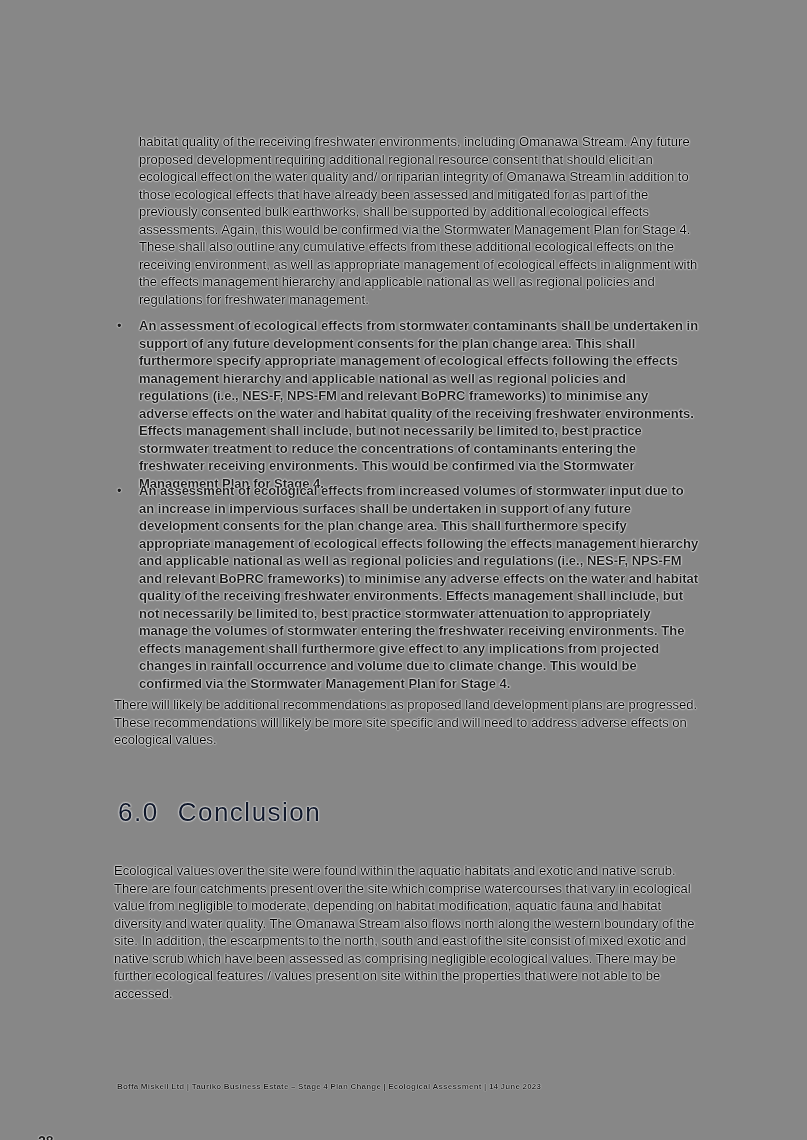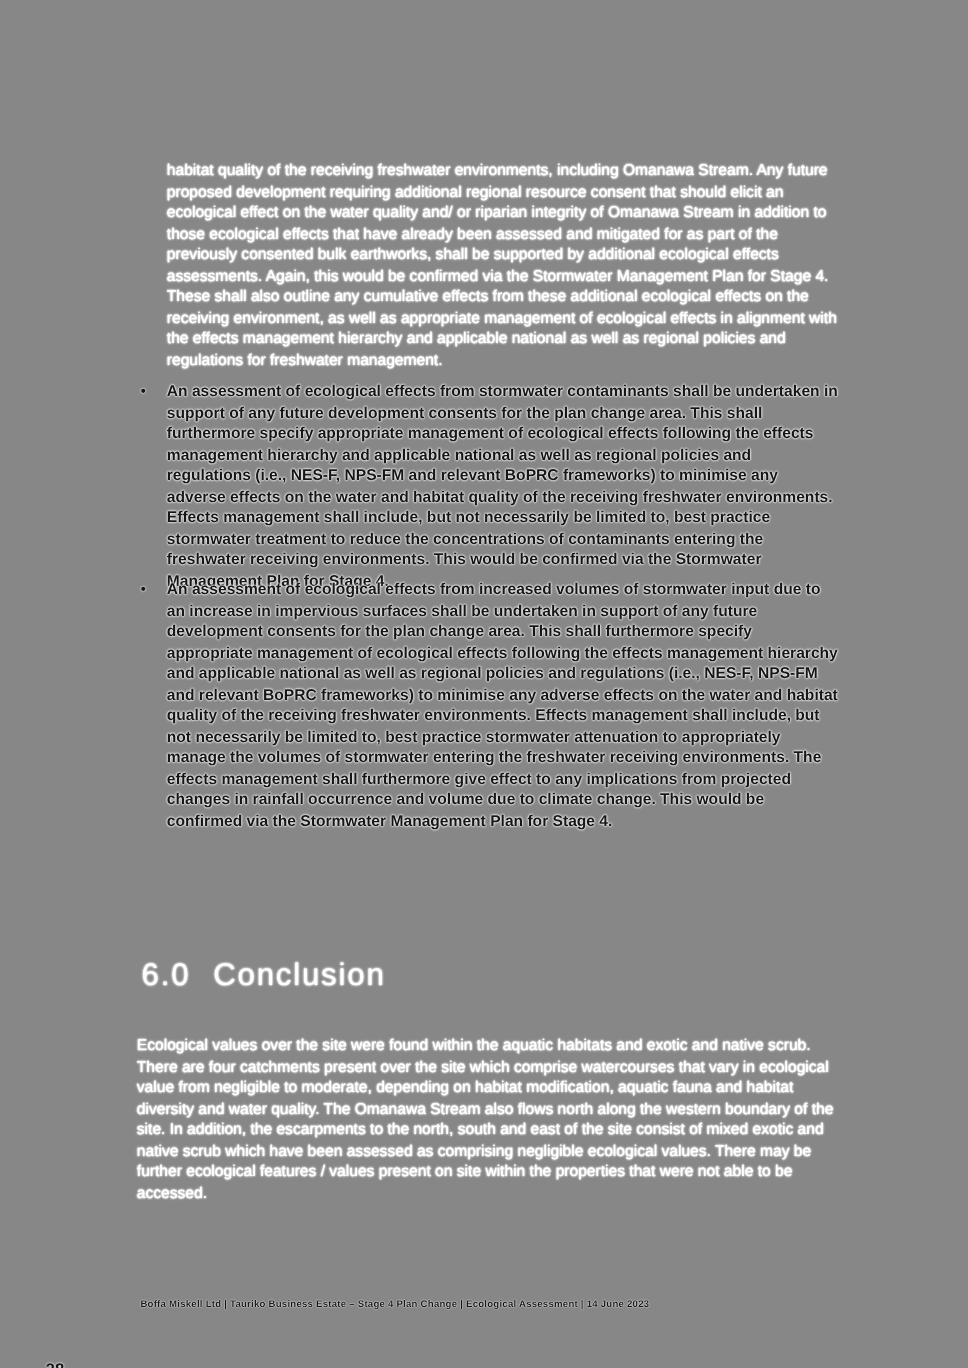--- a/index.html
+++ b/index.html
@@ -14,21 +14,21 @@
     background: #878787;
     font-family: "Liberation Sans", sans-serif;
     color: #161616;
     overflow: hidden;
   }
   .body-text {
     position: absolute;
     font-size: 13px;
     line-height: 17.5px;
     text-align: left;
-    color: #ffffff;
+    color: #000000;
     text-shadow: 0 0 2px #ffffff, 0 0 2px #ffffff, 0 0 1px #ffffff;
   }
   .bullet-item {
     position: absolute;
     left: 117px;
     width: 582px;
   }
   .bullet-marker {
     position: absolute;
     left: 0;
@@ -45,21 +45,21 @@
     font-weight: bold;
   }
   #heading {
     position: absolute;
     left: 118px;
     top: 795px;
     font-size: 26px;
     line-height: 34px;
     font-weight: 400;
     letter-spacing: 1.5px;
-    color: #ffffff;
+    color: #0f172a;
     text-shadow: 0 0 2px #ffffff, 0 0 2px #ffffff;
   }
   #heading .heading-number {
     display: inline-block;
     margin-right: 19px;
   }
   #footer-page-number {
     position: absolute;
     left: 38px;
     top: 1133px;
@@ -90,20 +90,21 @@
   <div class="bullet-item" style="top:317px;">
     <span class="bullet-marker">•</span>
     <div class="bullet-text">An assessment of ecological effects from stormwater contaminants shall be undertaken in support of any future development consents for the plan change area. This shall furthermore specify appropriate management of ecological effects following the effects management hierarchy and applicable national as well as regional policies and regulations (i.e., NES-F, NPS-FM and relevant BoPRC frameworks) to minimise any adverse effects on the water and habitat quality of the receiving freshwater environments. Effects management shall include, but not necessarily be limited to, best practice stormwater treatment to reduce the concentrations of contaminants entering the freshwater receiving environments. This would be confirmed via the Stormwater Management Plan for Stage 4.</div>
   </div>
 
   <div class="bullet-item" style="top:482px;">
     <span class="bullet-marker">•</span>
     <div class="bullet-text">An assessment of ecological effects from increased volumes of stormwater input due to an increase in impervious surfaces shall be undertaken in support of any future development consents for the plan change area. This shall furthermore specify appropriate management of ecological effects following the effects management hierarchy and applicable national as well as regional policies and regulations (i.e., NES-F, NPS-FM and relevant BoPRC frameworks) to minimise any adverse effects on the water and habitat quality of the receiving freshwater environments. Effects management shall include, but not necessarily be limited to, best practice stormwater attenuation to appropriately manage the volumes of stormwater entering the freshwater receiving environments. The effects management shall furthermore give effect to any implications from projected changes in rainfall occurrence and volume due to climate change. This would be confirmed via the Stormwater Management Plan for Stage 4.</div>
   </div>
 
+  <div class="body-text" style="left:114px; top:696px; width:585px;">There will likely be additional recommendations as proposed land development plans are progressed. These recommendations will likely be more site specific and will need to address adverse effects on ecological values.</div>
 
   <div id="heading">
     <span class="heading-number">6.0</span><span class="heading-title">Conclusion</span>
   </div>
 
   <div class="body-text" style="left:114px; top:862px; width:585px;">Ecological values over the site were found within the aquatic habitats and exotic and native scrub. There are four catchments present over the site which comprise watercourses that vary in ecological value from negligible to moderate, depending on habitat modification, aquatic fauna and habitat diversity and water quality. The Omanawa Stream also flows north along the western boundary of the site. In addition, the escarpments to the north, south and east of the site consist of mixed exotic and native scrub which have been assessed as comprising negligible ecological values. There may be further ecological features / values present on site within the properties that were not able to be accessed.</div>
 
   <div id="footer-page-number">28</div>
 
   <div id="footer-text">Boffa Miskell Ltd | Tauriko Business Estate – Stage 4 Plan Change | Ecological Assessment | 14 June 2023</div>

